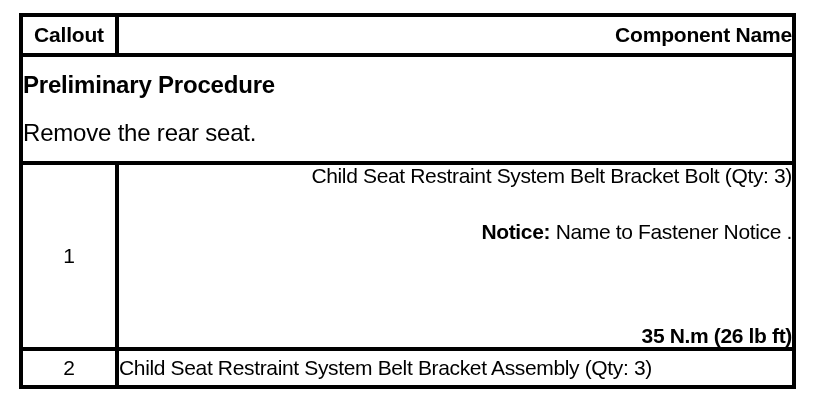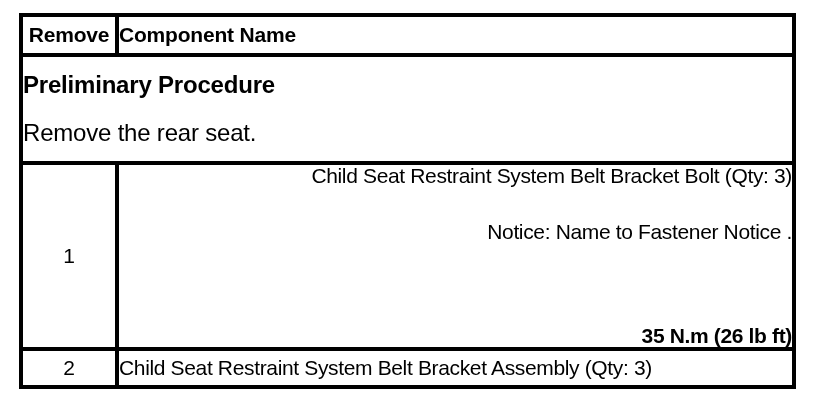--- a/index.html
+++ b/index.html
@@ -50,21 +50,21 @@
     font-size: 21px;
     line-height: 22px;
     letter-spacing: -0.2px;
     white-space: nowrap;
   }
   .hdr-callout {
     text-align: center;
     padding: 0 2px;
   }
   .hdr-name {
-    text-align: left;
+    text-align: right;
   }
 
   
   .prelim-cell {
     height: 104px;
     padding: 8px 0 6px 8px;
     vertical-align: top;
     font-size: 24px;
     line-height: 22px;
   }
@@ -99,36 +99,36 @@
   .row-short .name-cell {
     height: 34px;
     vertical-align: middle;
     padding-top: 0;
     padding-bottom: 0;
     margin-left: 40px;
   }
 
   .line-gap { height: 34px; }
   .line-bold { font-weight: bold; margin-top: 48px; }
-  .lbl-bold  { font-weight: normal; }
+  .lbl-bold  { font-weight: bold; }
 </style>
 </head>
 <body>
 
 <div class="sheet">
 
   <table class="repair-table">
     <colgroup>
       <col class="c-callout">
       <col class="c-name">
     </colgroup>
     <tbody>
 
       <tr>
-        <th class="hdr-cell hdr-callout">Remove</th>
+        <th class="hdr-cell hdr-callout">Callout</th>
         <th class="hdr-cell hdr-name">Component Name</th>
       </tr>
 
       <tr>
         <td class="prelim-cell" colspan="2">
           <div class="prelim-title">Preliminary Procedure</div>
           <div class="prelim-gap"></div>
           <div class="prelim-body">Remove the rear seat.</div>
         </td>
       </tr>

